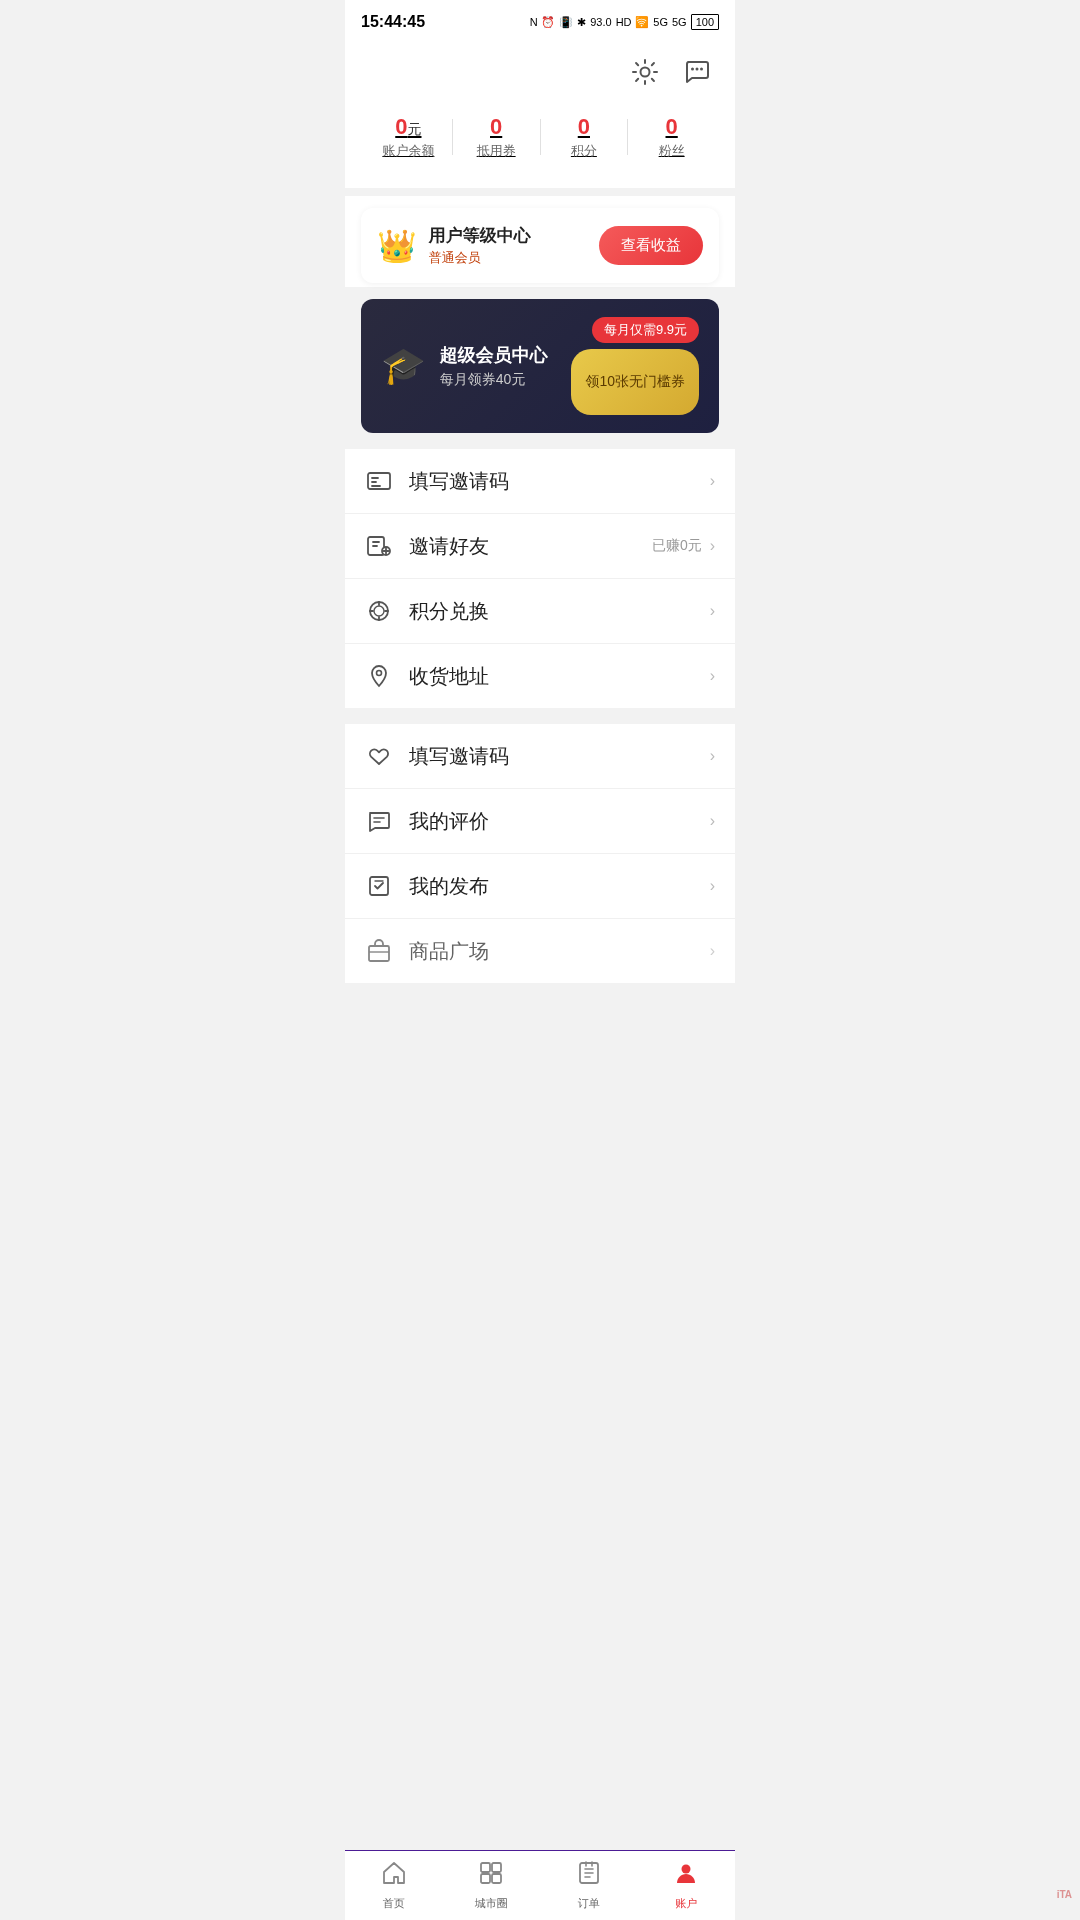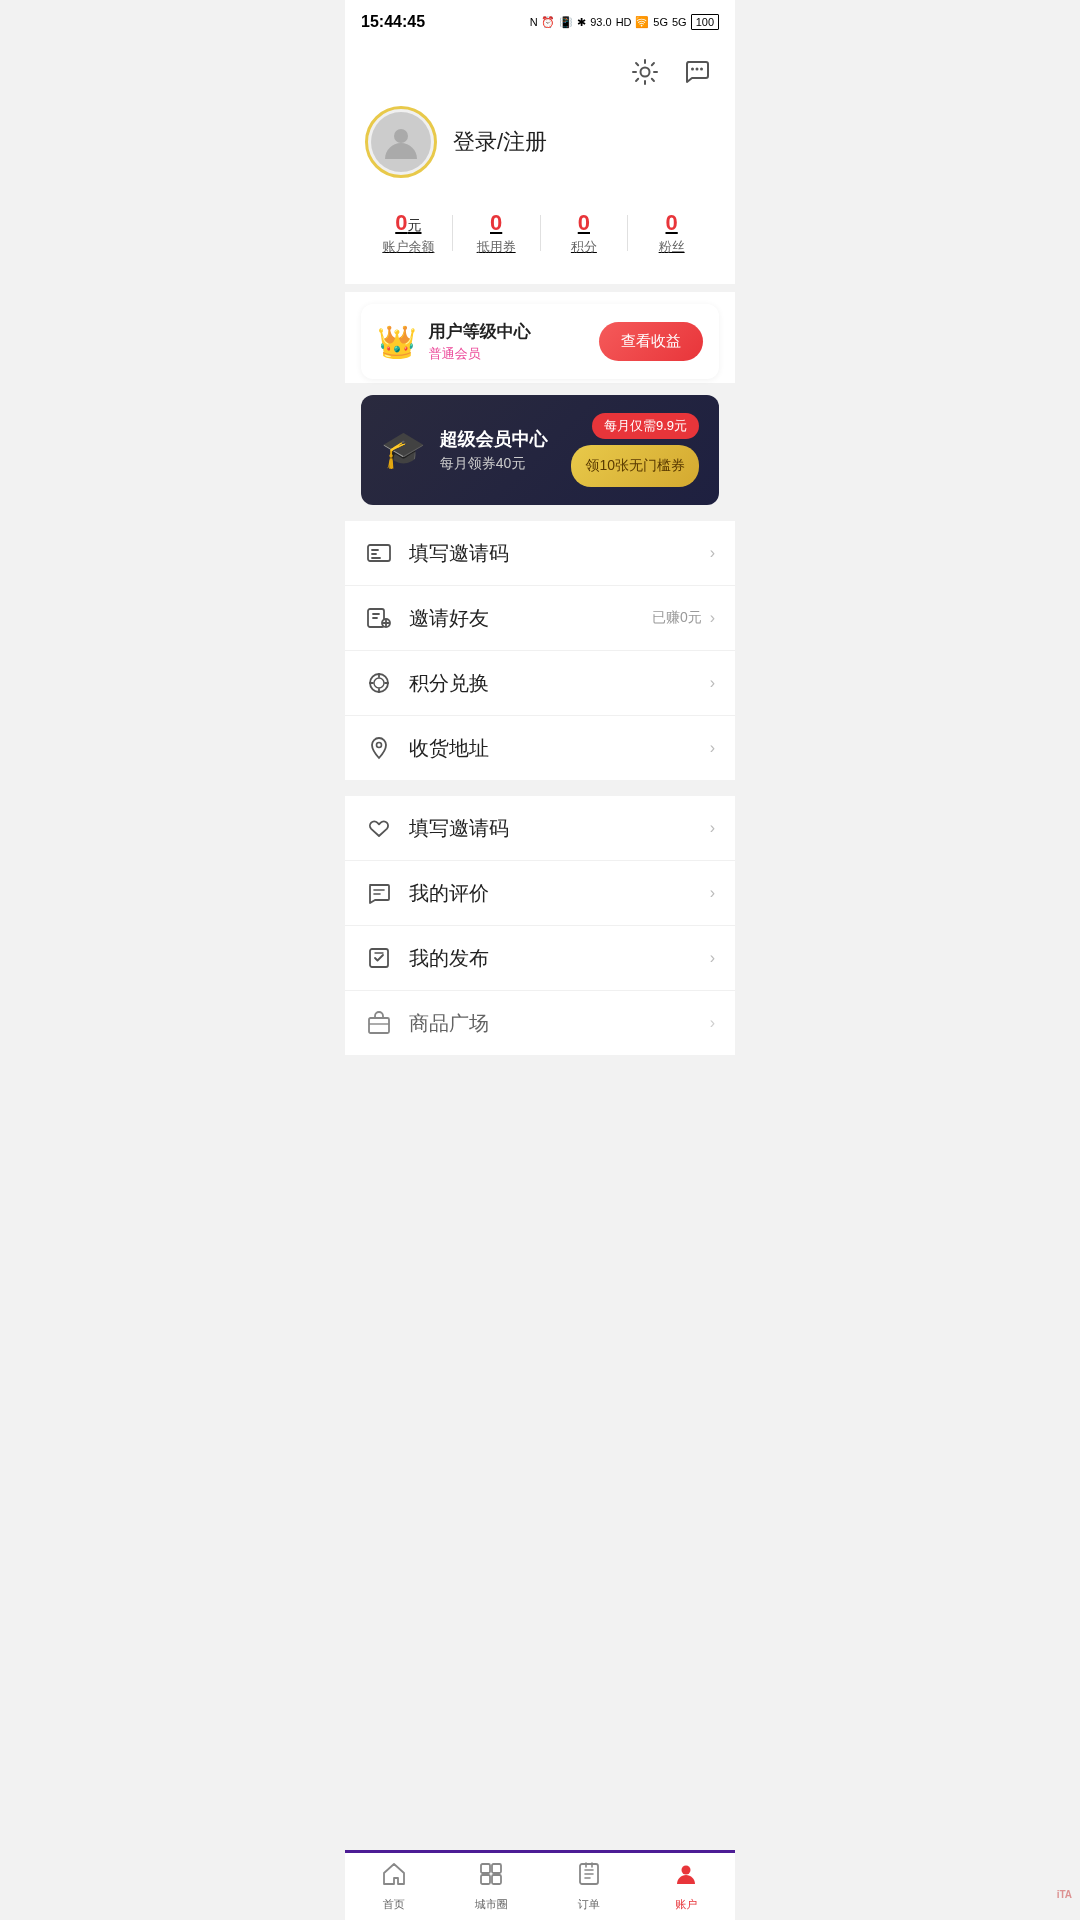--- a/index.html
+++ b/index.html
@@ -149,21 +149,21 @@
     .crown-icon {
       font-size: 32px;
     }
     .membership-title {
       font-size: 17px;
       font-weight: 600;
       color: #222;
     }
     .membership-sub {
       font-size: 13px;
-      color: #ec4899;
+      color: #c2410c;
       margin-top: 2px;
     }
     .view-btn {
       background: linear-gradient(135deg, #f55a5a, #e8353a);
       color: #fff;
       border: none;
       border-radius: 24px;
       padding: 10px 22px;
       font-size: 15px;
       cursor: pointer;
@@ -212,21 +212,21 @@
       border-radius: 20px;
       padding: 4px 12px;
       font-size: 13px;
       font-weight: 500;
     }
     .coupon-btn {
       background: linear-gradient(135deg, #e8c94a, #d4a930);
       color: #5a3a00;
       border: none;
       border-radius: 20px;
-      padding: 12px 14px;
+      padding: 24px 14px;
       font-size: 14px;
       font-weight: 500;
       cursor: pointer;
       white-space: nowrap;
     }
 
     
     .menu-section {
       background: #fff;
       margin-top: 8px;
@@ -273,21 +273,21 @@
 
     
     .bottom-nav {
       position: fixed;
       bottom: 0;
       left: 50%;
       transform: translateX(-50%);
       width: 390px;
       height: 70px;
       background: #fff;
-      border-top: 3px solid #4c1d95;
+      border-top: 1px solid #4c1d95;
       display: flex;
       align-items: center;
       justify-content: center;
       z-index: 100;
     }
     .nav-item {
       display: flex;
       flex-direction: column;
       align-items: center;
       gap: 4px;
@@ -360,32 +360,20 @@
 
         <svg width="28" height="28" viewBox="0 0 28 28" fill="none">
           <path d="M5 4h18a2 2 0 012 2v12a2 2 0 01-2 2H9l-5 4V6a2 2 0 012-2z" stroke="#555" stroke-width="2" stroke-linejoin="round"></path>
           <circle cx="9.5" cy="11" r="1.5" fill="#555"></circle>
           <circle cx="14" cy="11" r="1.5" fill="#555"></circle>
           <circle cx="18.5" cy="11" r="1.5" fill="#555"></circle>
         </svg>
       </div>
     </div>
 
-    <div class="profile-row">
-      <div class="avatar-wrap">
-        <div class="avatar-placeholder">
-
-          <svg width="42" height="42" viewBox="0 0 42 42" fill="none">
-            <circle cx="21" cy="15" r="7" fill="#aaa"></circle>
-            <path d="M5 38c0-8.8 7.2-16 16-16s16 7.2 16 16" fill="#aaa"></path>
-          </svg>
-        </div>
-      </div>
-      <span class="login-text">登录/注册</span>
-    </div>
 
     <div class="stats-row">
       <div class="stat-item">
         <div class="stat-num">
           <span style="color:#e8353a;">0</span><span class="unit">元</span>
         </div>
         <div class="stat-label">账户余额</div>
       </div>
       <div class="stat-divider"></div>
       <div class="stat-item">

